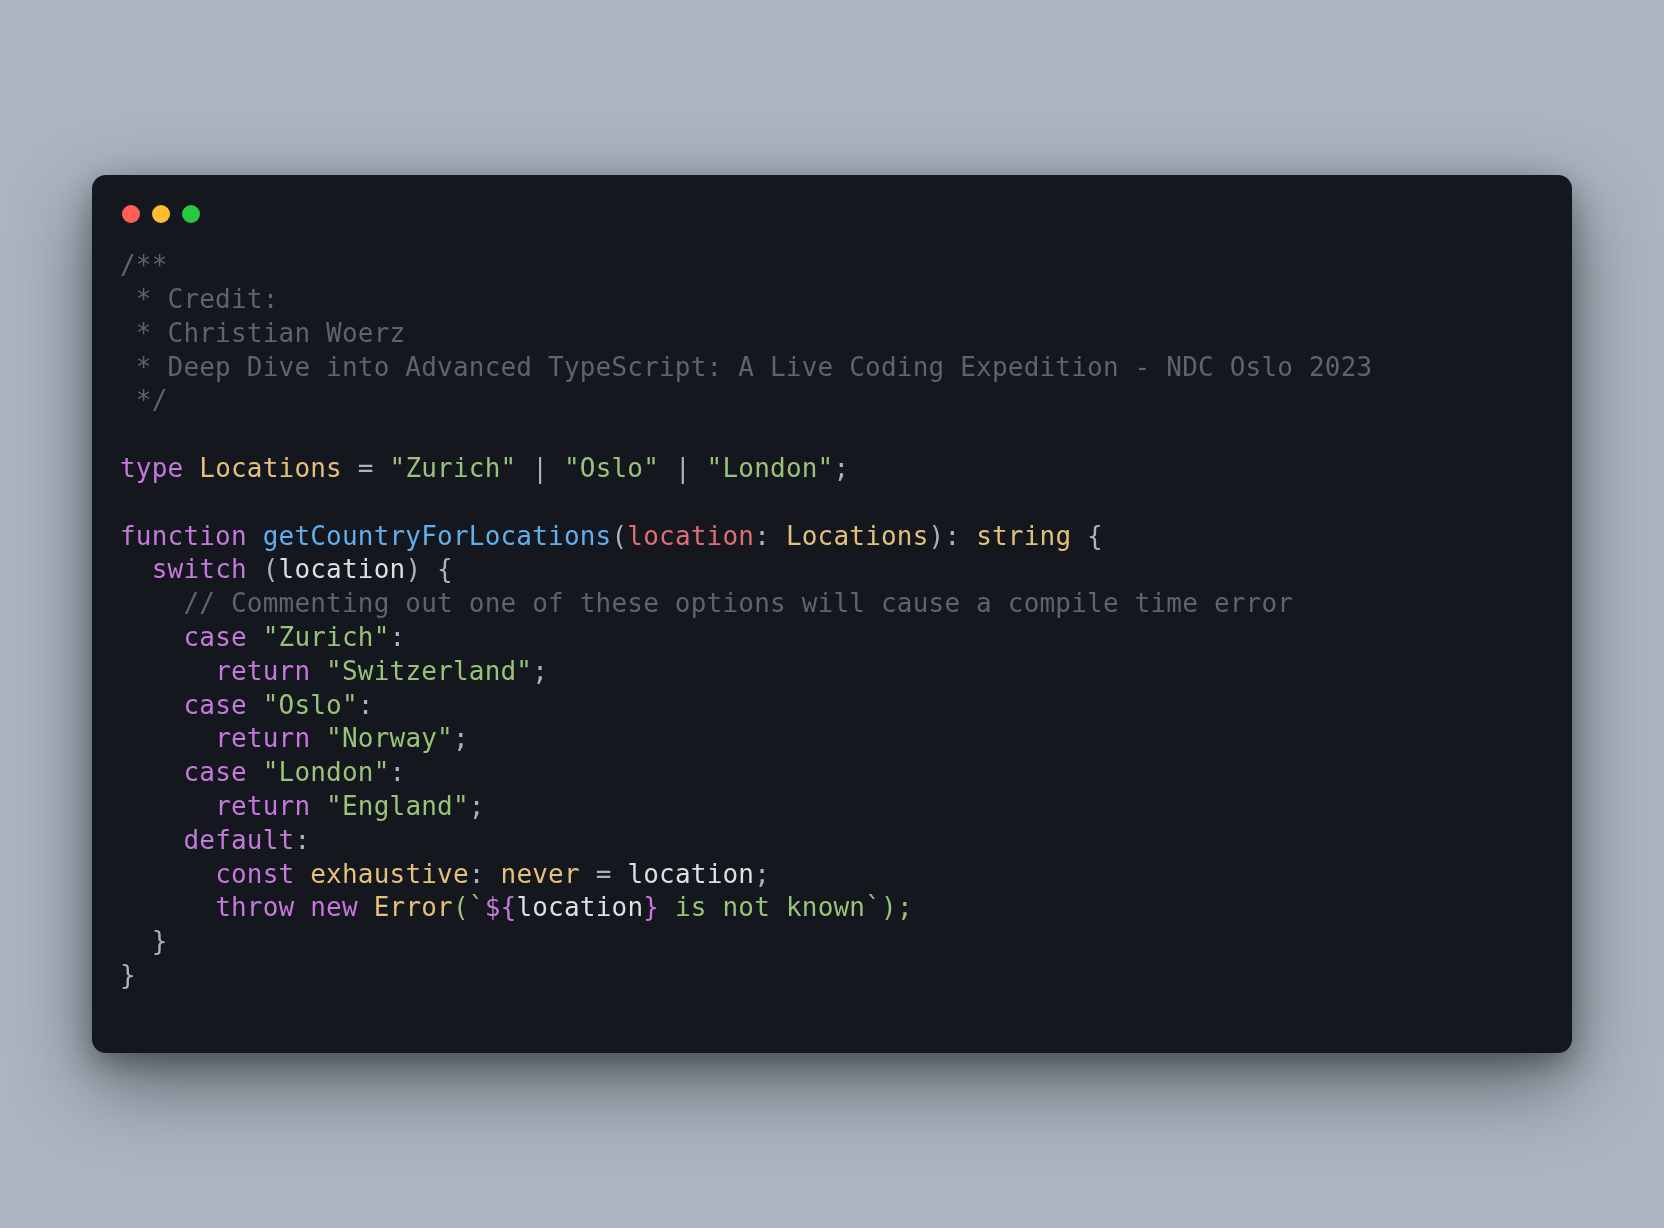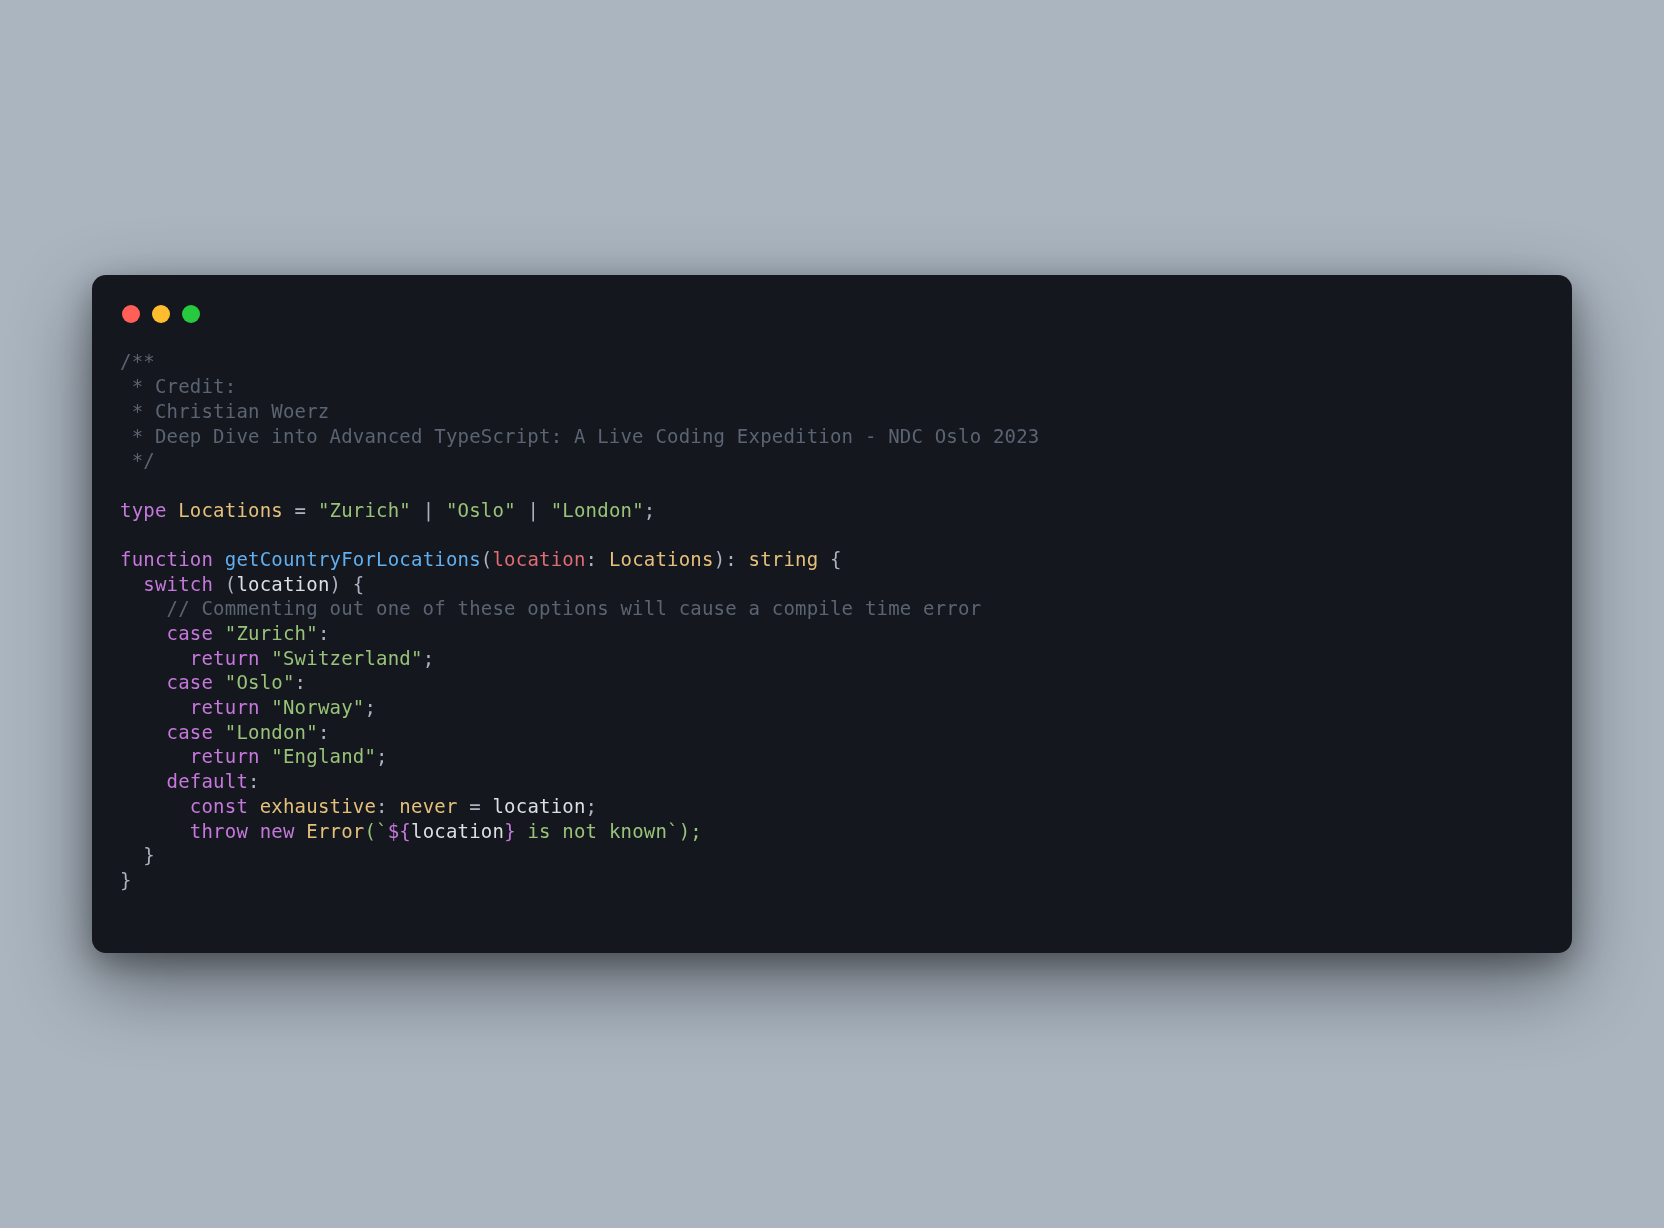--- a/index.html
+++ b/index.html
@@ -31,21 +31,21 @@
     .traffic-lights .dot {
       width: 18px;
       height: 18px;
       border-radius: 50%;
     }
     .dot.red { background: #ff5f56; }
     .dot.yellow { background: #ffbd2e; }
     .dot.green { background: #27c93f; }
     pre.code {
       font-family: "SF Mono", "Menlo", "Monaco", "Consolas", monospace;
-      font-size: 19px;
+      font-size: 26px;
       line-height: 1.3;
       color: #c9d1d9;
       white-space: pre;
       letter-spacing: 0.2px;
     }
     .tok-comment { color: #5b6472; }
     .tok-keyword { color: #c678dd; }
     .tok-typename { color: #e5c07b; }
     .tok-string  { color: #98c379; }
     .tok-func    { color: #61afef; }

